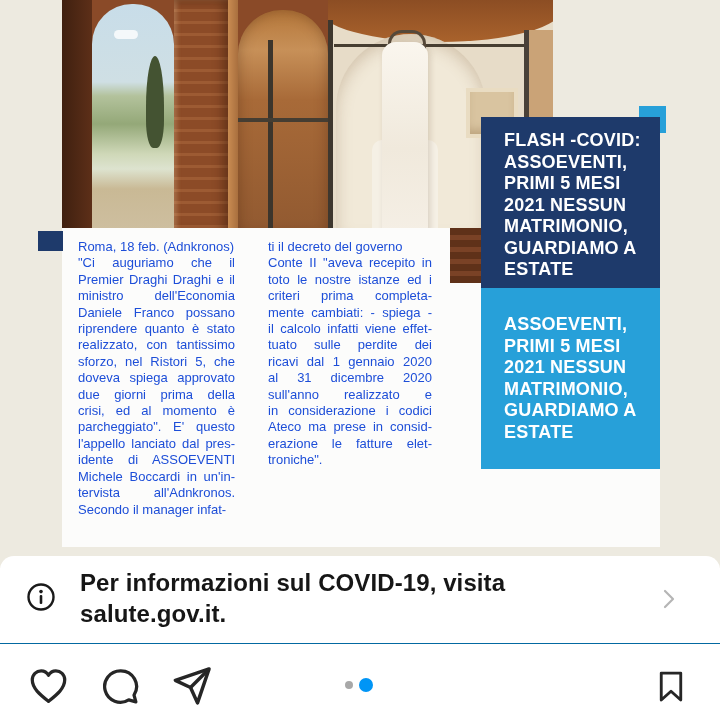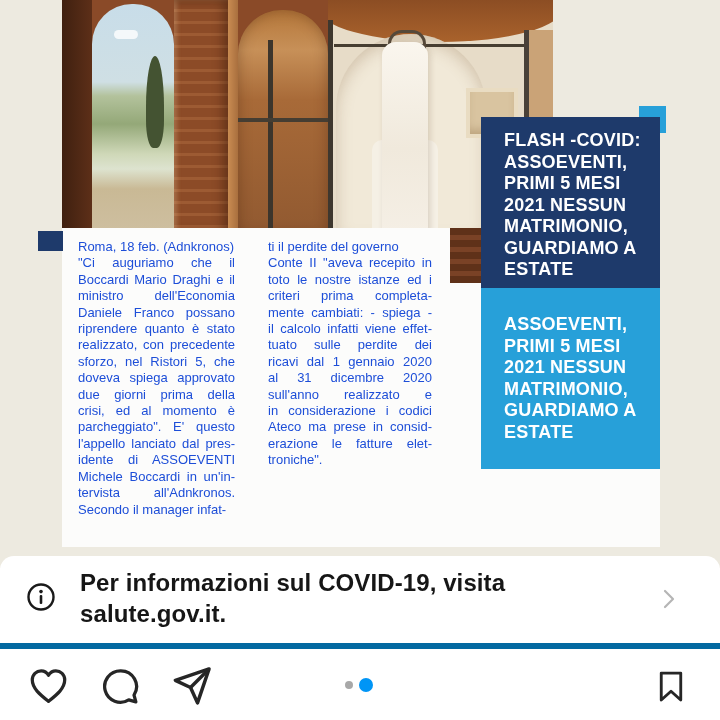--- a/index.html
+++ b/index.html
@@ -57,21 +57,21 @@
   .corner-sq{left:639px;top:106px;width:27px;height:27px;background:#27a0d9;}
   .navy-box{left:481px;top:117px;width:179px;height:199px;background:#1e3a6b;
     color:#fff;font-weight:800;font-size:18px;line-height:21.5px;letter-spacing:.2px;
     padding:13px 6px 0 23px;box-sizing:border-box;}
   .light-box{left:481px;top:288px;width:179px;height:181px;background:#27a0d9;
     color:#fff;font-weight:800;font-size:18px;line-height:21.5px;letter-spacing:.2px;
     padding:26px 6px 0 23px;box-sizing:border-box;}
 
   
   .bottom{left:0;top:556px;width:720px;height:164px;background:#ffffff;border-radius:14px 14px 0 0;}
-  .banner{left:0;top:0;width:720px;height:87px;border-bottom:6px solid #0369a1;cursor:pointer;}
+  .banner{left:0;top:0;width:720px;height:87px;border-bottom:1px solid #0369a1;cursor:pointer;}
   .banner-text{left:80px;top:11px;font-size:24px;font-weight:700;color:#161616;line-height:31px;letter-spacing:.1px;}
   .info-ic{left:26px;top:26px;}
   .chev{left:656px;top:30px;}
 
   .act{cursor:pointer;}
   .dots span{display:inline-block;border-radius:50%;}
   .dot-inactive{width:8px;height:8px;background:#a8a8a8;position:absolute;left:345px;top:125px;}
   .dot-active{width:14px;height:14px;background:#0095f6;position:absolute;left:359px;top:122px;}
 </style>
 </head>
@@ -102,38 +102,38 @@
     </div>
   </div>
 
   <div class="abs card"></div>
   <div class="abs brick-strip"></div>
   <div class="abs navy-sq"></div>
 
   <div class="abs col col1">
       <div class="ln">Roma, 18 feb. (Adnkronos)</div>
       <div class="ln">"Ci auguriamo che il</div>
-      <div class="ln">Boccardi Mario Draghi e il</div>
+      <div class="ln">Premier Draghi Draghi e il</div>
       <div class="ln">ministro dell'Economia</div>
       <div class="ln">Daniele Franco possano</div>
       <div class="ln">riprendere quanto è stato</div>
-      <div class="ln">realizzato, con precedente</div>
+      <div class="ln">realizzato, con tantissimo</div>
       <div class="ln">sforzo, nel Ristori 5, che</div>
       <div class="ln">doveva spiega approvato</div>
       <div class="ln">due giorni prima della</div>
       <div class="ln">crisi, ed al momento è</div>
       <div class="ln">parcheggiato". E' questo</div>
       <div class="ln">l'appello lanciato dal pres-</div>
       <div class="ln">idente di ASSOEVENTI</div>
       <div class="ln">Michele Boccardi in un'in-</div>
       <div class="ln">tervista all'Adnkronos.</div>
       <div class="ln">Secondo il manager infat-</div>
     </div>
   <div class="abs col col2">
-      <div class="ln">ti il perdite del governo</div>
+      <div class="ln">ti il decreto del governo</div>
       <div class="ln">Conte II "aveva recepito in</div>
       <div class="ln">toto le nostre istanze ed i</div>
       <div class="ln">criteri prima completa-</div>
       <div class="ln">mente cambiati: - spiega -</div>
       <div class="ln">il calcolo infatti viene effet-</div>
       <div class="ln">tuato sulle perdite dei</div>
       <div class="ln">ricavi dal 1 gennaio 2020</div>
       <div class="ln">al 31 dicembre 2020</div>
       <div class="ln">sull'anno realizzato e</div>
       <div class="ln">in considerazione i codici</div>

